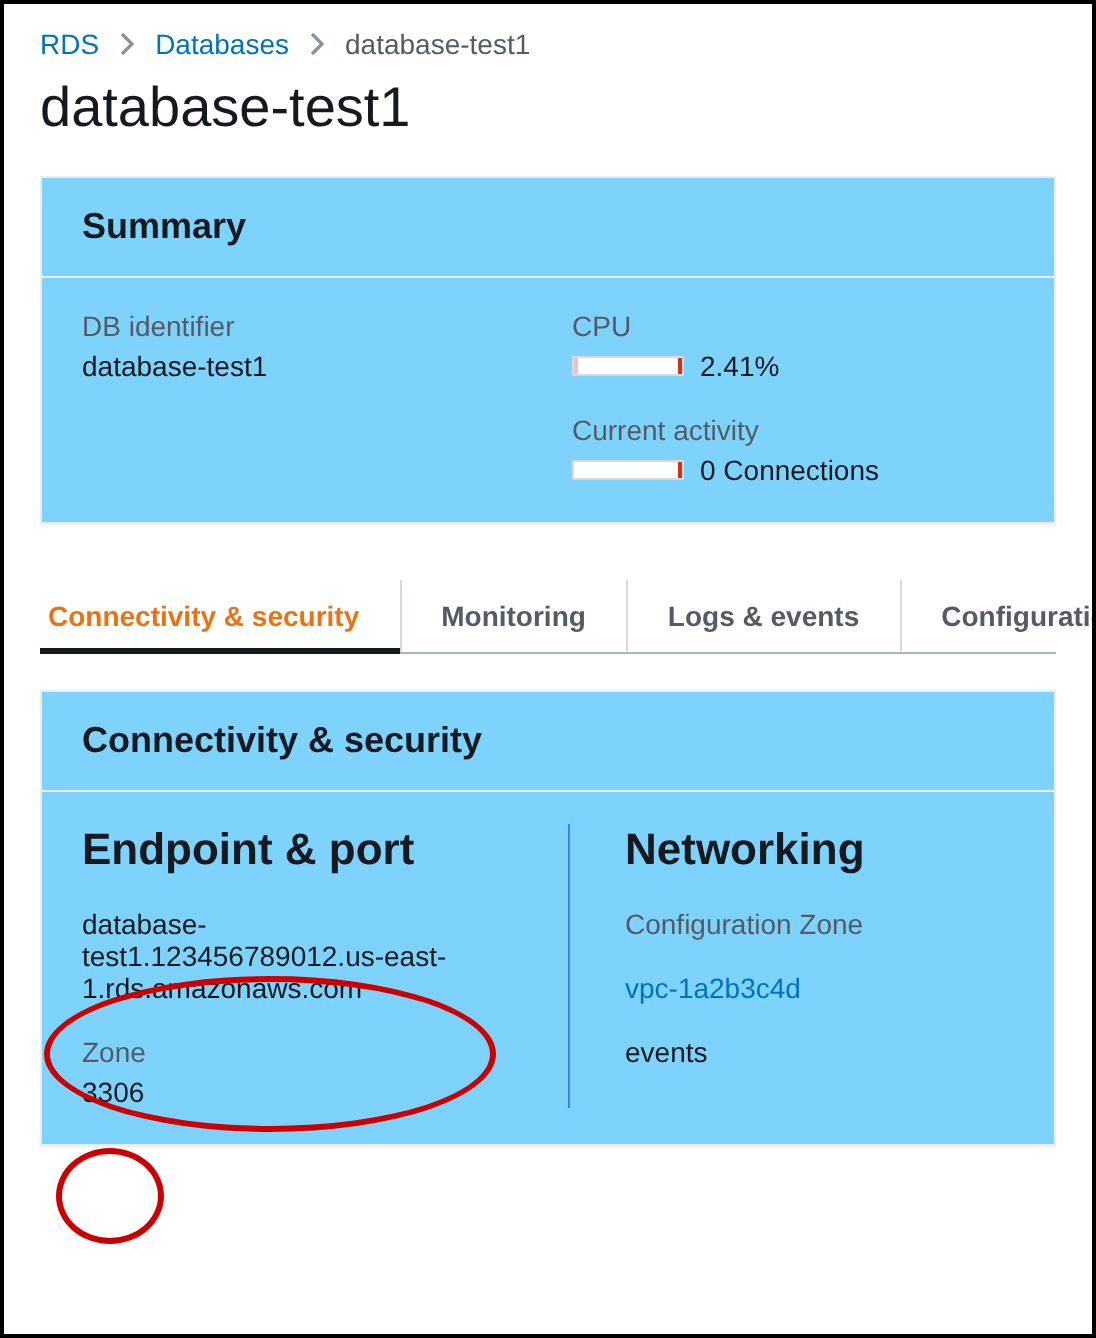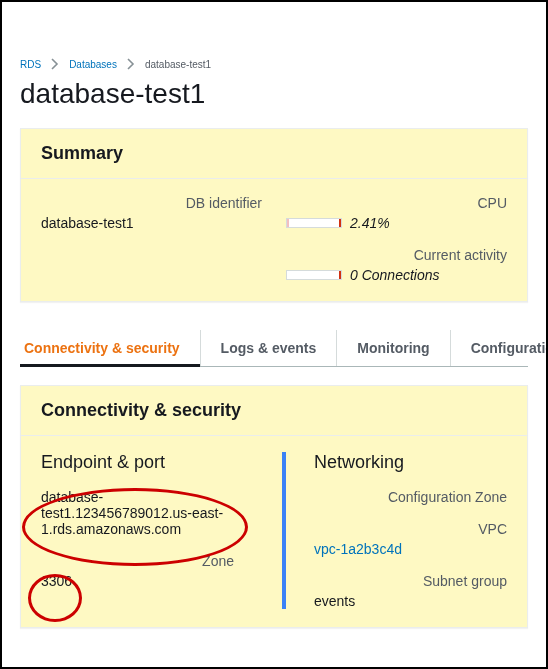--- a/index.html
+++ b/index.html
@@ -13,44 +13,43 @@
     overflow: hidden;
     border: 2px solid #000;
     position: relative;
   }
   a { text-decoration: none; cursor: pointer; }
   .link { color: #0073bb; }
 
   
   .breadcrumbs {
     padding: 12px 18px 8px 18px;
-    font-size: 10px;
+    font-size: 14px;
     display: flex;
     align-items: center;
     gap: 10px;
     color: #545b64;
-    margin-top: 44px;
   }
   .breadcrumbs .sep svg { width: 8px; height: 12px; display: block; }
   .breadcrumbs .current { color: #545b64; }
 
   
   .page-title {
     font-size: 28px;
     font-weight: 400;
     padding: 0 18px 18px 18px;
     color: #16191f;
   }
 
   
   .panel {
     border: 1px solid #eaeded;
     box-shadow: 0 1px 1px rgba(0,0,0,0.05);
     margin: 0 18px 26px 18px;
-    background: #fef9c3;
+    background: #7dd3fc;
   }
   .panel-header {
     padding: 14px 20px;
     border-bottom: 1px solid #eaeded;
     font-size: 18px;
     font-weight: 700;
     color: #16191f;
   }
   .panel-body {
     padding: 16px 20px 18px 20px;
@@ -60,34 +59,32 @@
     gap: 24px;
   }
   .col { flex: 1; min-width: 0; }
 
   .kv { margin-bottom: 16px; }
   .kv:last-child { margin-bottom: 0; }
   .kv .k {
     color: #545b64;
     font-size: 14px;
     margin-bottom: 4px;
-    text-align: right;
   }
   .kv .v {
     color: #16191f;
     font-size: 14px;
     word-break: break-word;
   }
 
   
   .meter {
     display: flex;
     align-items: center;
     gap: 8px;
-    font-style: italic;
   }
   .meter-bar {
     position: relative;
     width: 56px;
     height: 10px;
     border: 1px solid #d5dbdb;
     background: #fff;
   }
   .meter-fill {
     position: absolute;
@@ -126,27 +123,27 @@
   .tab.active::after {
     content: "";
     position: absolute;
     left: 0; right: 0; bottom: -1px;
     height: 3px;
     background: #16191f;
   }
 
   
   .section-title {
-    font-size: 18px;
-    font-weight: 400;
+    font-size: 22px;
+    font-weight: 700;
     margin-bottom: 16px;
     color: #16191f;
   }
   .col-divider {
-    border-left: 4px solid #3b82f6;
+    border-left: 1px solid #3b82f6;
     padding-left: 28px;
     margin-left: 24px;
   }
 
   
   .annot {
     position: absolute;
     border: 3px solid #cc0000;
     border-radius: 50%;
     pointer-events: none;
@@ -204,22 +201,22 @@
             <span>0 Connections</span>
           </div>
         </div>
       </div>
     </div>
   </div>
 </div>
 
 <div class="tabs">
   <div class="tab active">Connectivity &amp; security</div>
+  <div class="tab">Monitoring</div>
   <div class="tab">Logs &amp; events</div>
-  <div class="tab">Monitoring</div>
   <div class="tab">Configuration</div>
 </div>
 
 <div class="panel" style="margin-bottom:0;">
   <div class="panel-header">Connectivity &amp; security</div>
   <div class="panel-body">
     <div class="two-col">
       <div class="col">
         <div class="section-title">Endpoint &amp; port</div>
         <div class="kv">
@@ -229,25 +226,23 @@
           <div class="k">Zone</div>
           <div class="v">3306</div>
         </div>
       </div>
       <div class="col col-divider">
         <div class="section-title">Networking</div>
         <div class="kv">
           <div class="k">Configuration Zone</div>
         </div>
         <div class="kv">
-          <div class="k">VPC</div>
           <div class="v"><a class="link">vpc-1a2b3c4d</a></div>
         </div>
         <div class="kv">
-          <div class="k">Subnet group</div>
           <div class="v">events</div>
         </div>
       </div>
     </div>
   </div>
 </div>
 
 <div class="annot" style="left:20px; top:486px; width:226px; height:78px;"></div>
 <div class="annot" style="left:26px; top:572px; width:54px; height:48px;"></div>
 

